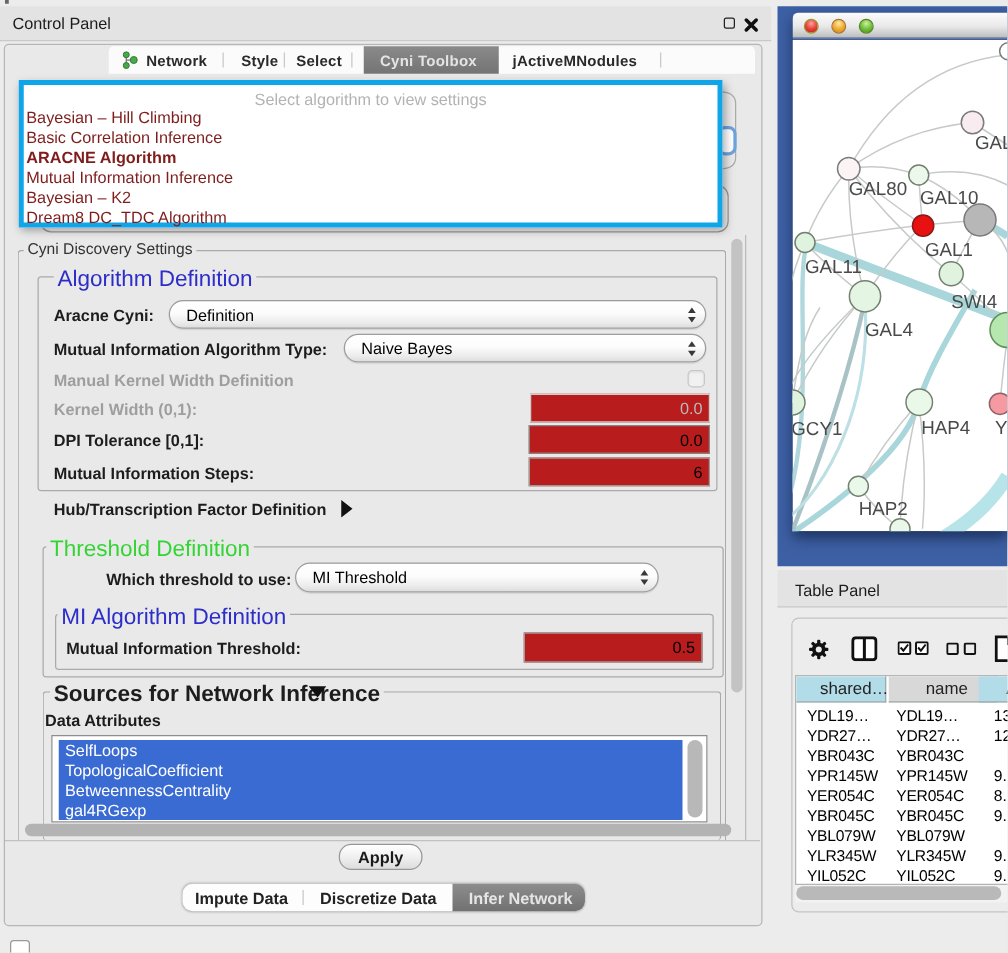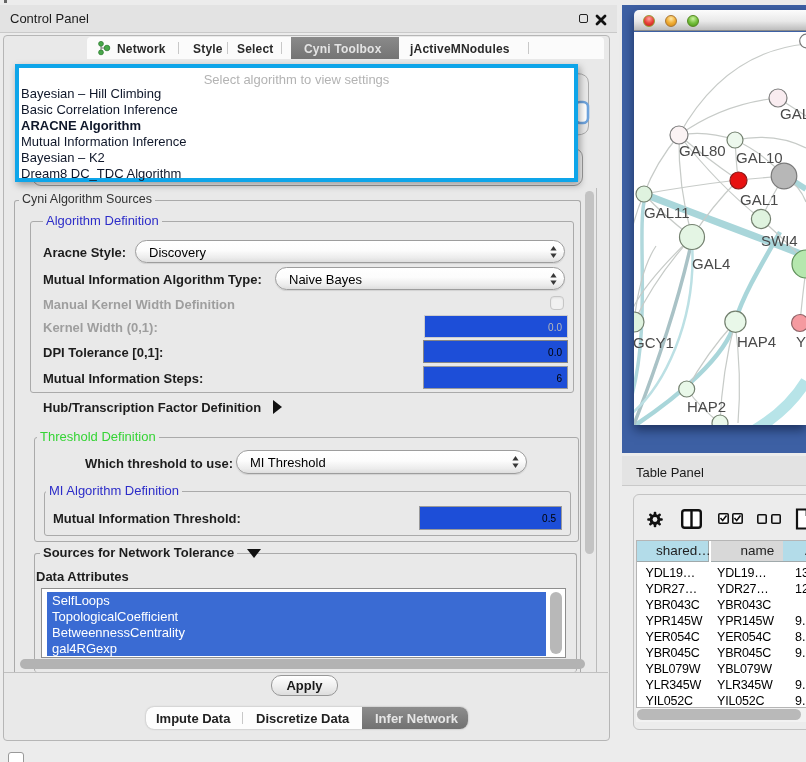--- a/index.html
+++ b/index.html
@@ -9,24 +9,24 @@
 .lbl { font-weight:bold; font-size:13px; color:#1d1d1d; white-space:nowrap; }
 .dis { color:#9e9e9e; }
 .combo {
   position:absolute; border:1px solid #9d9d9d; border-radius:12px;
   background:linear-gradient(#ffffff 0%, #fcfcfc 45%, #ececec 80%, #dedede 100%);
   box-shadow:0 1px 1px rgba(0,0,0,0.10);
   font-size:13px; color:#000;
 }
 .combo .ct { position:absolute; left:13px; top:50%; transform:translateY(-50%); white-space:nowrap; }
 .combo svg { position:absolute; right:6px; top:50%; transform:translateY(-50%); }
-.tf { position:absolute; background:#1d4ed8; text-align:right; font-size:10px; color:#000; }
+.tf { position:absolute; background:#b91c1c; text-align:right; font-size:13px; color:#000; }
 .tf span { position:absolute; right:5px; top:50%; transform:translateY(-50%); }
 .grp { position:absolute; border:1px solid #aaaaaa; border-radius:3px; }
-.gt { position:absolute; font-size:13px; background:#e9e9e9; padding:0 3px; white-space:nowrap; top:-9px; }
+.gt { position:absolute; font-size:18px; background:#e9e9e9; padding:0 3px; white-space:nowrap; top:-9px; }
 .sep { position:absolute; width:1px; background:#c8c8c8; top:5px; bottom:5px; }
 </style>
 </head>
 <body>
 
 <div class="abs" style="left:4px;top:0;width:3px;height:3px;background:#666;"></div>
 
 <div class="abs" style="left:0;top:5px;width:617px;height:28px;background:#e3e3e3;border-bottom:1px solid #c9c9c9;">
   <div class="abs" style="left:10px;top:6px;font-size:13px;color:#1b1b1b;">Control Panel</div>
   <div class="abs" style="left:579px;top:9px;width:9px;height:9px;border:1.6px solid #222;border-radius:2px;"></div>
@@ -56,29 +56,29 @@
   <div class="abs" style="left:323px;top:5px;color:#2a2a2a;">jActiveMNodules</div>
 </div>
 
 <svg class="abs" style="left:574px;top:70px;" width="18" height="100" viewBox="0 0 18 100">
   <path d="M2 3.5 Q14.5 3.5 14.5 13 L14.5 56 Q14.5 65 2 65" fill="none" stroke="#ababab" stroke-width="1"></path>
   <rect x="1" y="32" width="13" height="21" rx="5" fill="#fff" stroke="#6ea3dc" stroke-width="2.6"></rect>
 </svg>
 <div class="abs" style="left:32px;top:148px;width:551px;height:38px;border:1.5px solid #9b9b9b;border-radius:9px;background:#efefef;"></div>
 
 <div class="grp" style="left:14px;top:200px;width:567px;height:472px;border-bottom:none;border-radius:3px 3px 0 0;">
-  <div class="gt" style="left:4px;color:#333;font-size:12.5px;">Cyni Algorithm Sources</div>
+  <div class="gt" style="left:4px;color:#333;font-size:12.5px;">Cyni Discovery Settings</div>
 </div>
 
 <div class="grp" style="left:30px;top:221px;width:544px;height:172px;">
   <div class="gt" style="left:12px;color:#2d2dc9;">Algorithm Definition</div>
 </div>
-<div class="abs lbl" style="left:43px;top:245px;">Aracne Style:</div>
+<div class="abs lbl" style="left:43px;top:245px;">Aracne Cyni:</div>
 <div class="combo" style="left:135px;top:240px;width:430px;height:23px;">
-    <span class="ct">Discovery</span>
+    <span class="ct">Definition</span>
   <svg width="9" height="14" viewBox="0 0 9 14">
       <path d="M4.5 1 L7.6 5.4 L1.4 5.4 Z" fill="#383838"></path>
       <path d="M4.5 13 L7.6 8.6 L1.4 8.6 Z" fill="#383838"></path>
     </svg>
 </div>
 <div class="abs lbl" style="left:43px;top:272px;">Mutual Information Algorithm Type:</div>
 <div class="combo" style="left:275px;top:267px;width:290px;height:23px;">
     <span class="ct">Naive Bayes</span>
   <svg width="9" height="14" viewBox="0 0 9 14">
       <path d="M4.5 1 L7.6 5.4 L1.4 5.4 Z" fill="#383838"></path>
@@ -117,21 +117,21 @@
 
 <div class="grp" style="left:44px;top:491px;width:527px;height:45px;">
   <div class="gt" style="left:1px;color:#2d2dc9;">MI Algorithm Definition</div>
 </div>
 <div class="abs lbl" style="left:53px;top:511px;">Mutual Information Threshold:</div>
 <div class="tf" style="left:419px;top:506px;width:143px;height:24px;border:1px solid #9a9a9a;">
     <span>0.5</span>
   </div>
 
 <div class="grp" style="left:34px;top:553px;width:543px;height:119px;border-bottom:none;">
-  <div class="gt" style="left:5px;color:#1d1d1d;font-weight:bold;">Sources for Network Tolerance</div>
+  <div class="gt" style="left:5px;color:#1d1d1d;font-weight:bold;">Sources for Network Inference</div>
 </div>
 <div class="abs" style="left:247px;top:549px;width:0;height:0;border-top:9px solid #111;border-left:7px solid transparent;border-right:7px solid transparent;"></div>
 <div class="abs lbl" style="left:36px;top:569px;">Data Attributes</div>
 
 <div class="abs" style="left:41px;top:588px;width:525px;height:70px;background:#fff;border:1px solid #8e8e8e;overflow:hidden;">
   <div class="abs" style="left:5px;top:3px;width:499px;height:64px;background:#3a6bd3;"></div>
   <div class="abs" style="left:10px;top:4px;font-size:13px;color:#fff;line-height:16px;">SelfLoops<br>TopologicalCoefficient<br>BetweennessCentrality<br>gal4RGexp</div>
   <div class="abs" style="left:508px;top:3px;width:12px;height:62px;background:#b8b8b8;border-radius:6px;"></div>
 </div>
 
@@ -149,21 +149,21 @@
   <div class="abs lbl" style="left:10px;top:4px;color:#222;">Impute Data</div>
   <div class="abs lbl" style="left:110px;top:4px;color:#222;text-align:center;">Discretize Data</div>
   <div class="abs" style="left:216px;top:0;width:106px;height:22px;background:linear-gradient(#8d8d8d,#717171);border-radius:0 8px 8px 0;"></div>
   <div class="abs lbl" style="left:229px;top:4px;color:#e6e6e6;">Infer Network</div>
 </div>
 
 <div class="abs" style="left:8px;top:752px;width:16px;height:14px;background:#fff;border:1px solid #999;border-radius:3px;"></div>
 
 <div class="abs" style="left:15px;top:64px;width:563px;height:118px;background:#fff;border:4px solid #0ea5e9;box-shadow:2px 3px 7px rgba(0,0,0,0.35);">
   <div class="abs" style="left:0;top:4px;width:100%;text-align:center;font-size:13px;color:#b3b3b3;">Select algorithm to view settings</div>
-  <div class="abs" style="left:2px;top:18px;font-size:13px;color:#0f172a;line-height:16px;">
+  <div class="abs" style="left:2px;top:18px;font-size:13px;color:#7f1d1d;line-height:16px;">
     Bayesian – Hill Climbing<br>
     Basic Correlation Inference<br>
     <b>ARACNE Algorithm</b><br>
     Mutual Information Inference<br>
     Bayesian – K2<br>
     Dream8 DC_TDC Algorithm
   </div>
 </div>
 
 <div class="abs" style="left:622px;top:5px;width:184px;height:448px;background:#3d60a4;">

